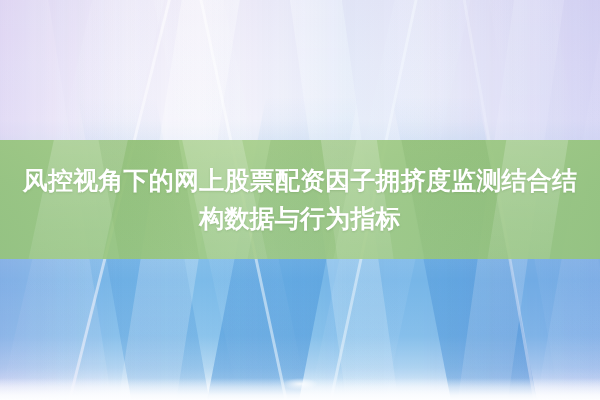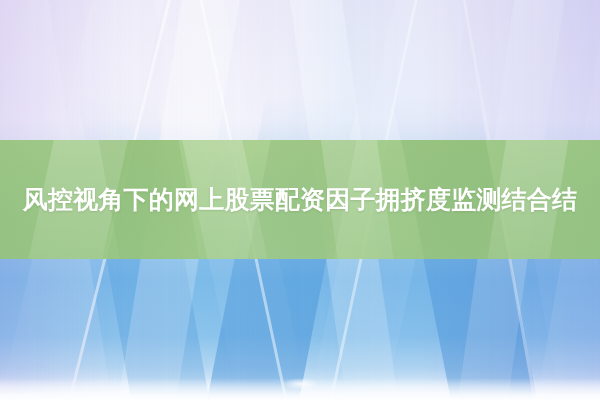--- a/index.html
+++ b/index.html
@@ -176,18 +176,19 @@
     <div class="gshard g-d" style="left:110px; width:80px;  transform:skewX(10deg);"></div>
     <div class="gshard g-l" style="left:196px; width:60px;  transform:skewX(12deg);"></div>
     <div class="gshard g-d" style="left:258px; width:86px;  transform:skewX(-11deg);"></div>
     <div class="gshard g-l" style="left:330px; width:56px;  transform:skewX(8deg);"></div>
     <div class="gshard g-d" style="left:414px; width:84px;  transform:skewX(11deg);"></div>
     <div class="gshard g-l" style="left:496px; width:62px;  transform:skewX(-9deg);"></div>
   </div>
 
   <div id="title-block">
     <div class="title-line">风控视角下的网上股票配资因子拥挤度监测结合结</div>
+    <div class="title-line">构数据与行为指标</div>
   </div>
 
   <div id="bottom-fade"></div>
   <div id="bottom-glint"></div>
 
 </div>
 
 </body></html>

